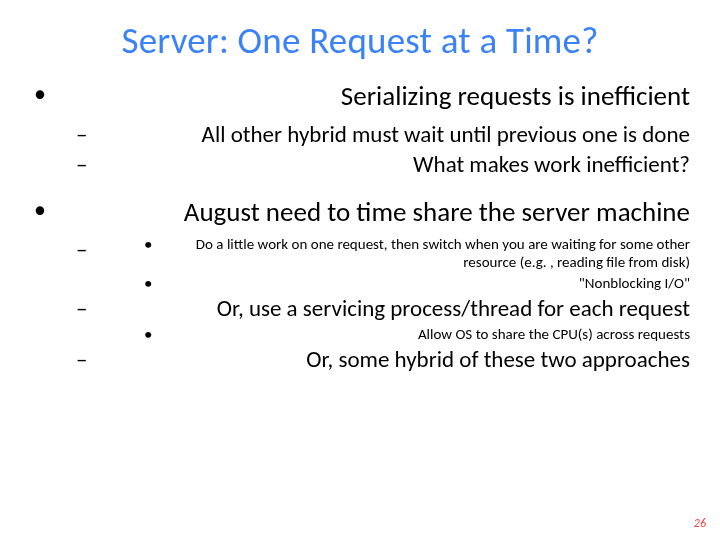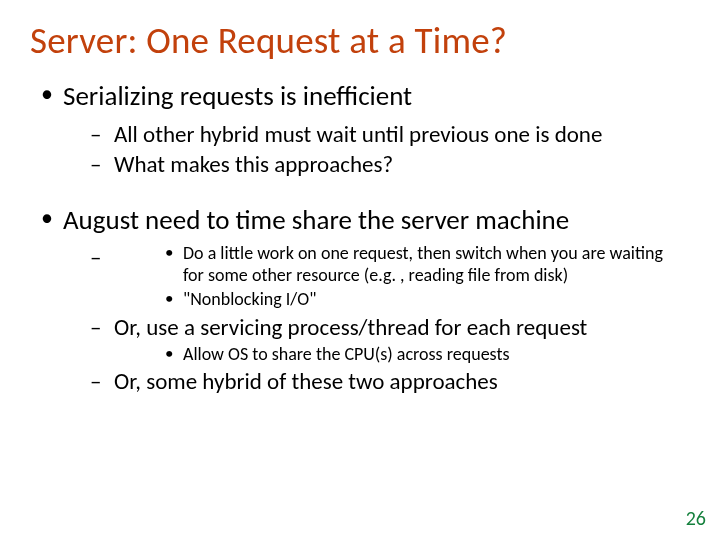--- a/index.html
+++ b/index.html
@@ -13,28 +13,28 @@
     overflow: hidden;
   }
   .slide {
     position: relative;
     width: 720px;
     height: 540px;
     box-sizing: border-box;
     padding: 18px 30px 0 30px;
   }
   .title {
-    text-align: left;
+    text-align: center;
     font-size: 37px;
     font-weight: 400;
-    color: #c2410c;
+    color: #3b82f6;
     margin: 0 0 16px 0;
     letter-spacing: 0.2px;
   }
-  ul { list-style: none; margin: 7px; padding: 0; }
+  ul { list-style: none; margin: 0; padding: 0; text-align: right; }
   .lvl1 > li {
     font-size: 27px;
     line-height: 1.28;
     margin: 0 0 6px 0;
     padding-left: 26px;
     position: relative;
   }
   .lvl1 > li::before {
     content: "•";
     position: absolute;
@@ -57,54 +57,55 @@
     position: absolute;
     left: 20px;
     top: 0;
     font-size: 23px;
   }
   .lvl3 {
     margin-top: 2px;
     margin-bottom: 2px;
   }
   .lvl3 > li {
-    font-size: 18px;
+    font-size: 15px;
     line-height: 1.22;
     margin: 0 0 2px 0;
     padding-left: 62px;
     position: relative;
   }
   .lvl3 > li::before {
     content: "•";
     position: absolute;
     left: 44px;
     top: 0;
     font-size: 17px;
   }
   .gap { height: 10px; }
   .pagenum {
     position: absolute;
     right: 14px;
     bottom: 10px;
-    font-size: 20px;
-    color: #15803d;
+    font-size: 12px;
+    color: #ef4444;
+    font-style: italic;
   }
 </style>
 </head>
 <body>
 
 <div class="slide">
   <h1 class="title">Server: One Request at a Time?</h1>
 
   <ul class="lvl1">
     <li>
       <span>Serializing requests is inefficient</span>
       <ul class="lvl2">
         <li><span>All other hybrid must wait until previous one is done</span></li>
-        <li><span>What makes this approaches?</span></li>
+        <li><span>What makes work inefficient?</span></li>
       </ul>
     </li>
   </ul>
 
   <div class="gap"></div>
 
   <ul class="lvl1">
     <li>
       <span>August need to time share the server machine</span>
       <ul class="lvl2">

